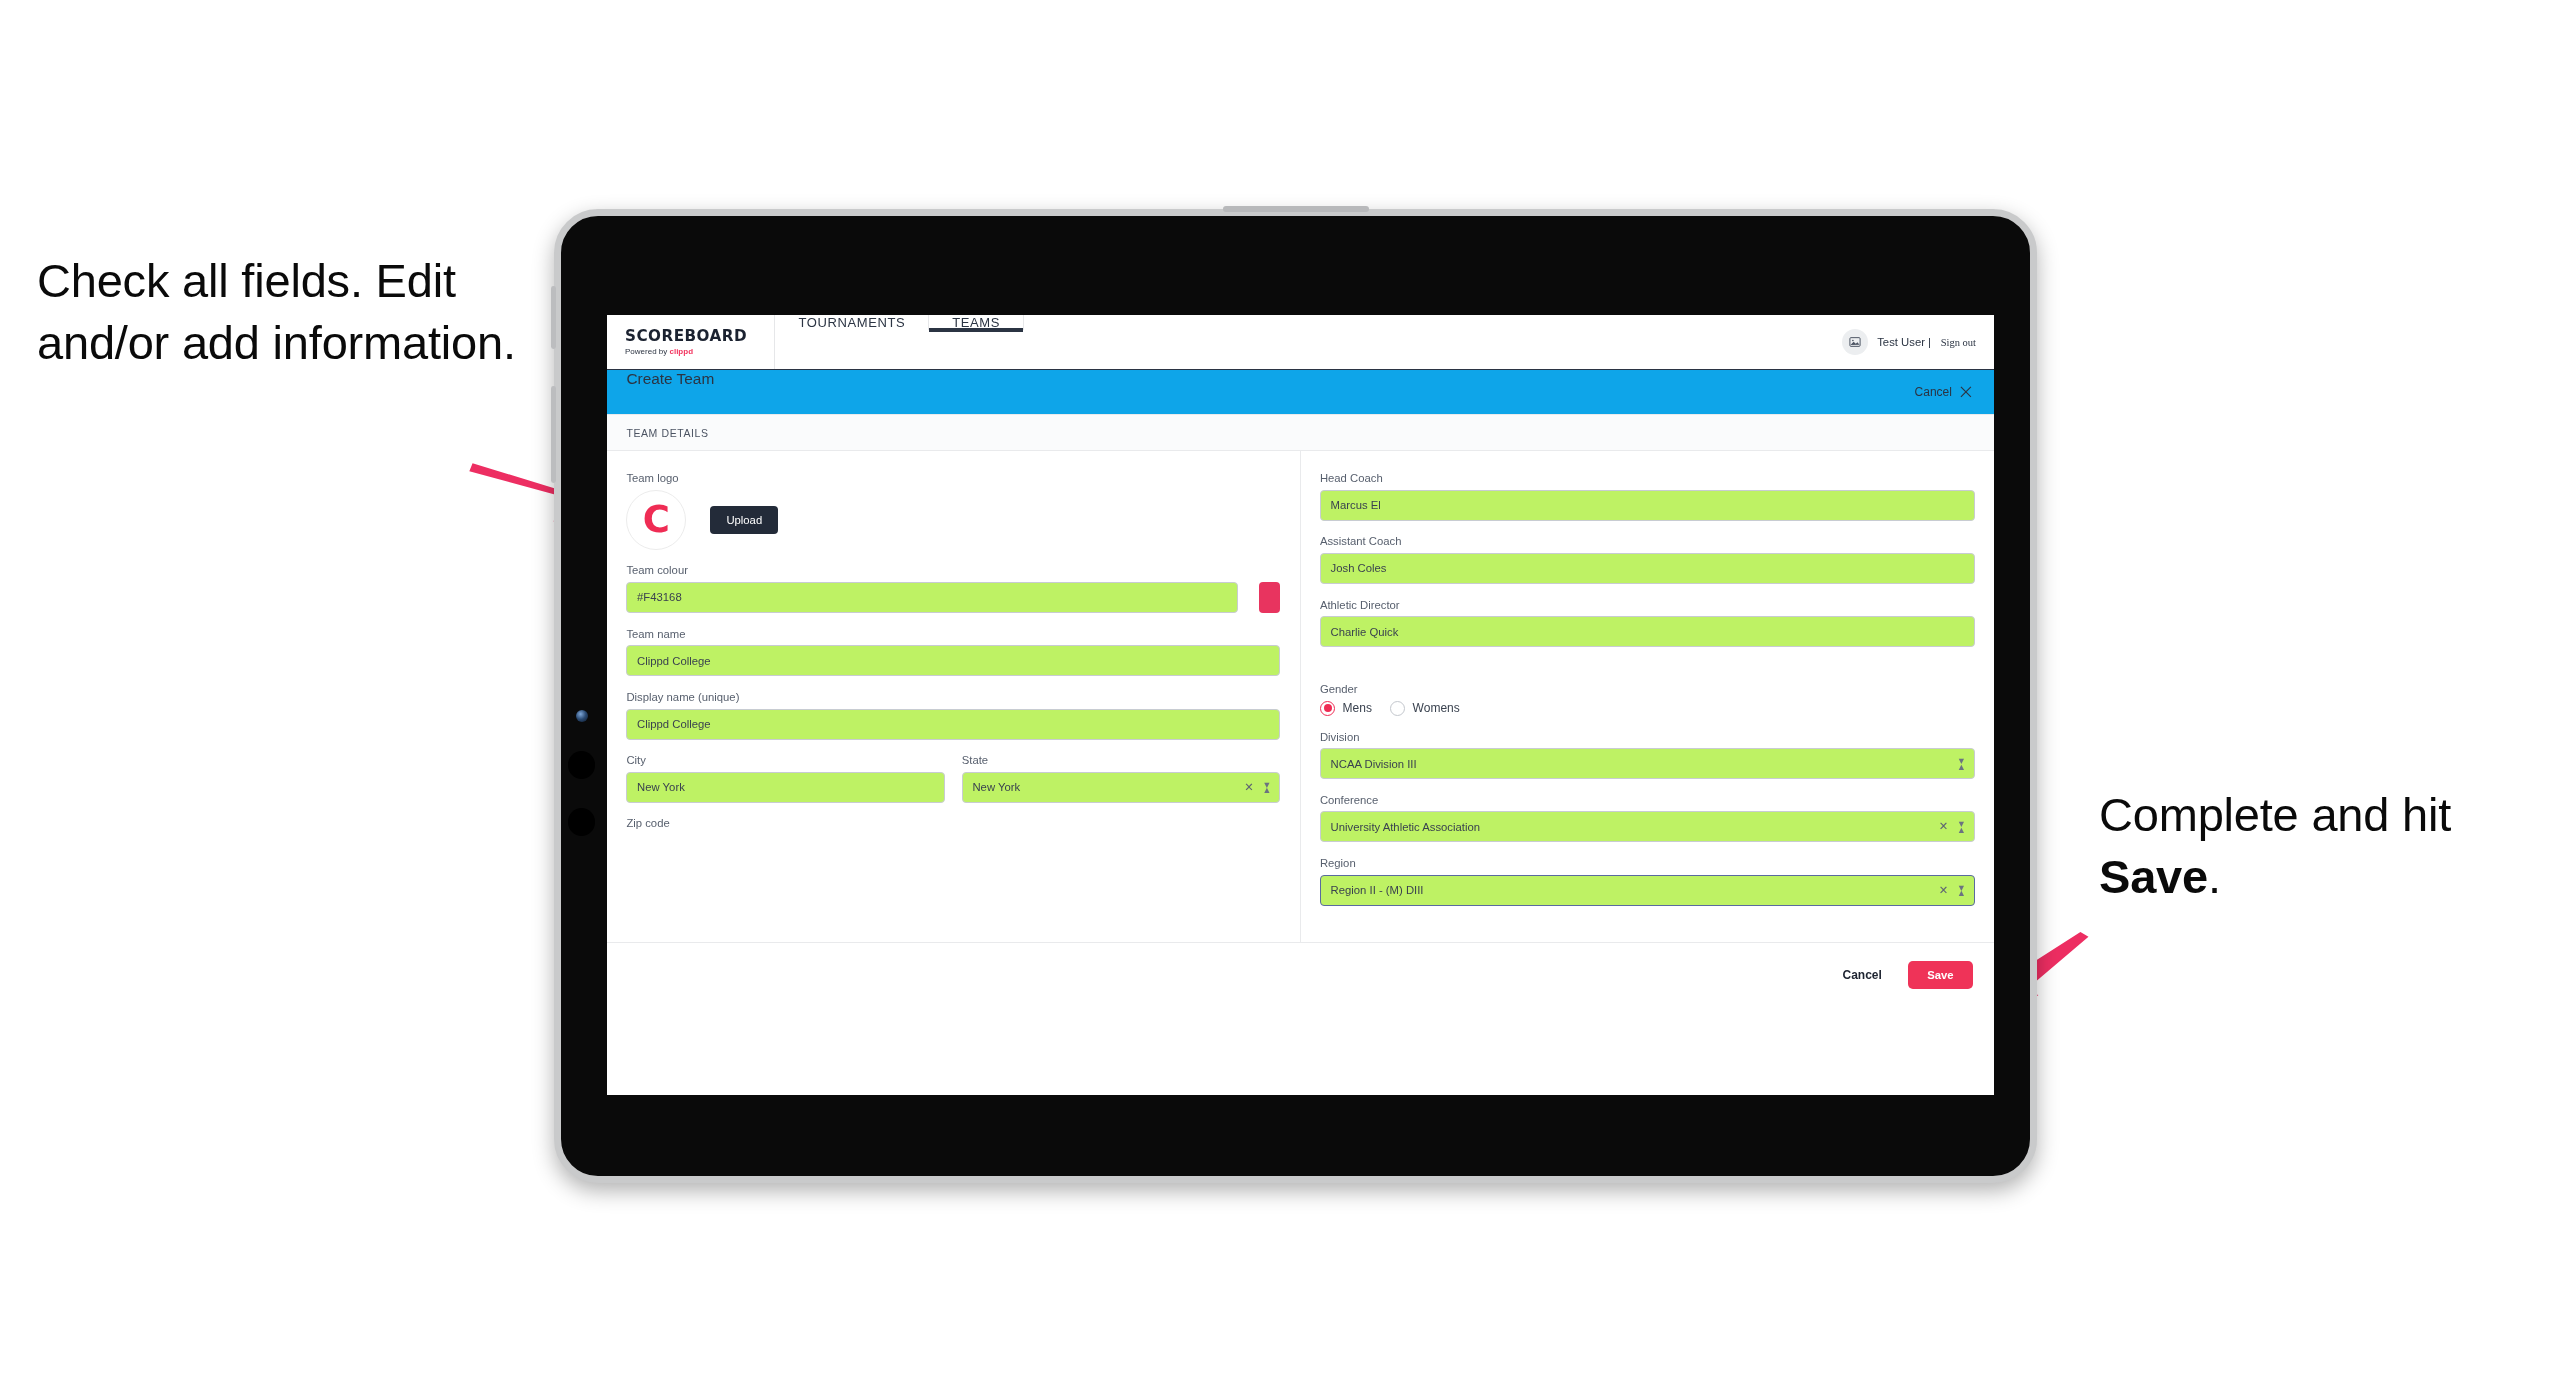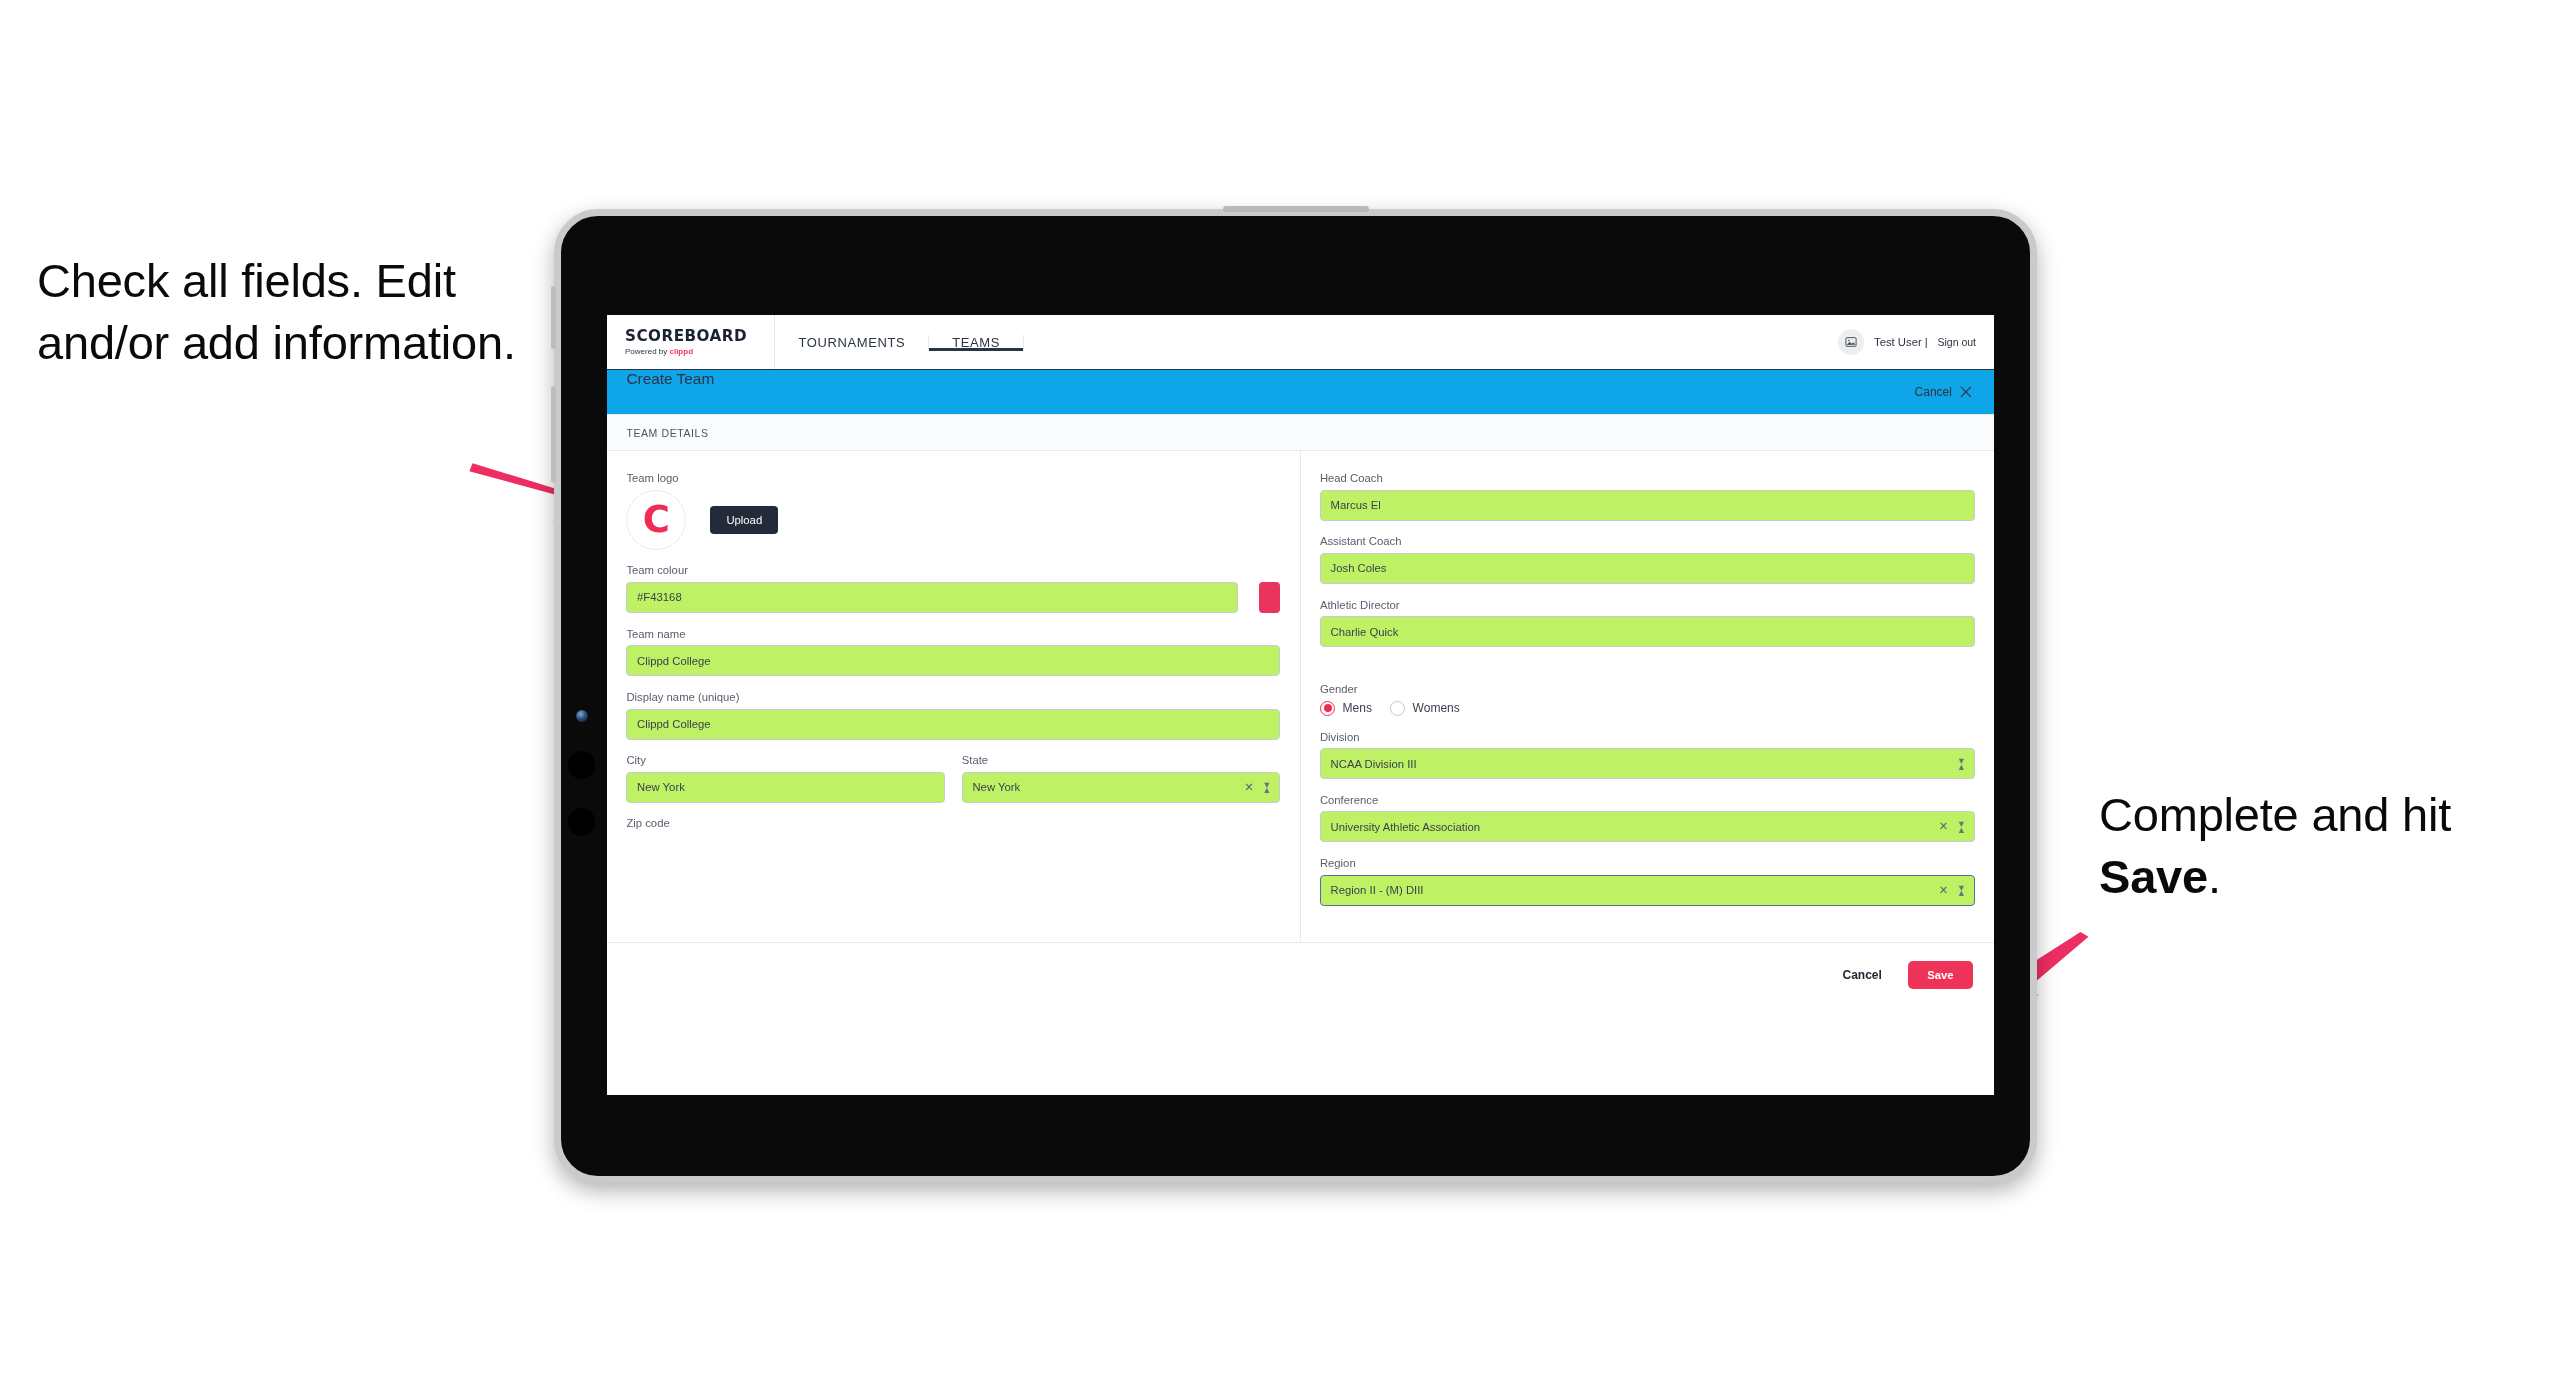--- a/index.html
+++ b/index.html
@@ -87,21 +87,21 @@
     font-weight: 700; font-size: 16px; letter-spacing: 0.5px;
     color: #1b2230; line-height: 1;
     transform: scaleX(0.95);
     transform-origin: left center;
   }
   .brand-sub {
     margin-top: 3.2px; font-size: 8px; color: #2c3442; line-height: 1;
   }
   .brand-sub .pink { color: #f2355f; font-weight: 700; }
 
-  .navtabs { display: flex; align-items: center; }
+  .navtabs { display: flex; align-items: flex-start; }
   .navtab {
     display: flex; align-items: center;
     padding: 0 23px;
     font-size: 13px; letter-spacing: 0.6px;
     color: #2b3443;
     border-right: 0.8px solid #e6e7e9;
     position: relative;
     cursor: pointer;
   }
   .navtab.active::after {
@@ -112,21 +112,21 @@
   .nav-right {
     margin-left: auto; display: flex; align-items: center;
     padding-right: 18px; gap: 9.7px;
   }
   .avatar {
     width: 26px; height: 26px; border-radius: 50%;
     background: #eceef0;
     display: flex; align-items: center; justify-content: center;
   }
   .user-text { font-size: 11.3px; color: #2b3443; }
-  .signout { font-size: 10.5px; color: #2b3443; font-weight: 500; cursor: pointer; }
+  .signout { font-size: 10.5px; color: #2b3443; font-weight: 500; cursor: pointer; font-family: Liberation Serif, serif; }
 
   
   .page-head {
     height: 45px; display: flex; 
     padding: 0 21px 0 19.4px;
     background: #0ea5e9;
     border-bottom: 0.8px solid #e9eaec;
   }
   .page-title { font-size: 15.4px; color: #2b3443; }
   .head-right { margin-left: auto; display: flex; align-items: center; gap: 7.3px; cursor: pointer; }

